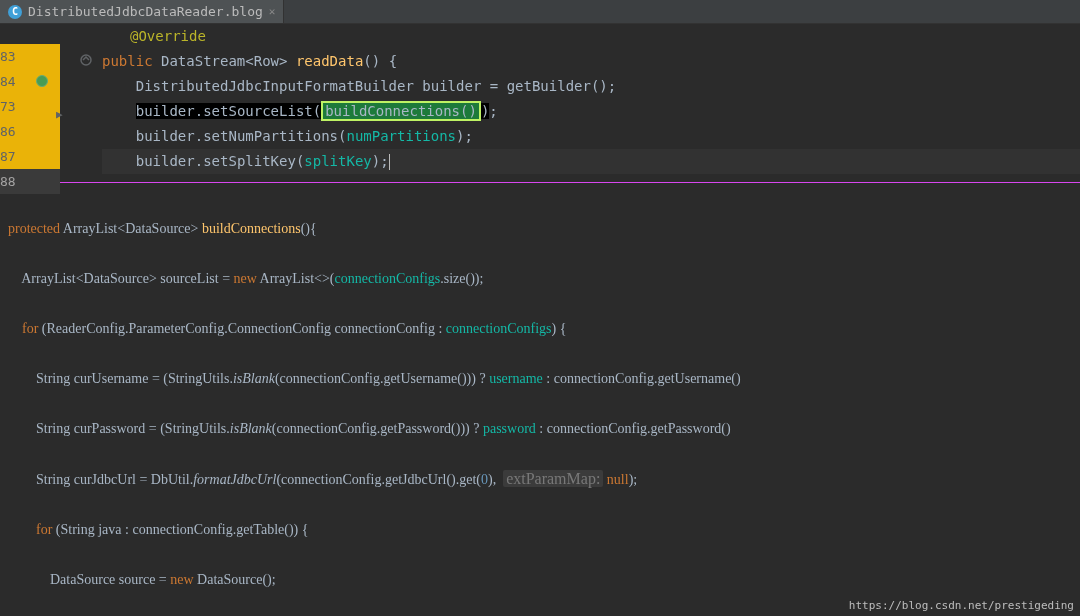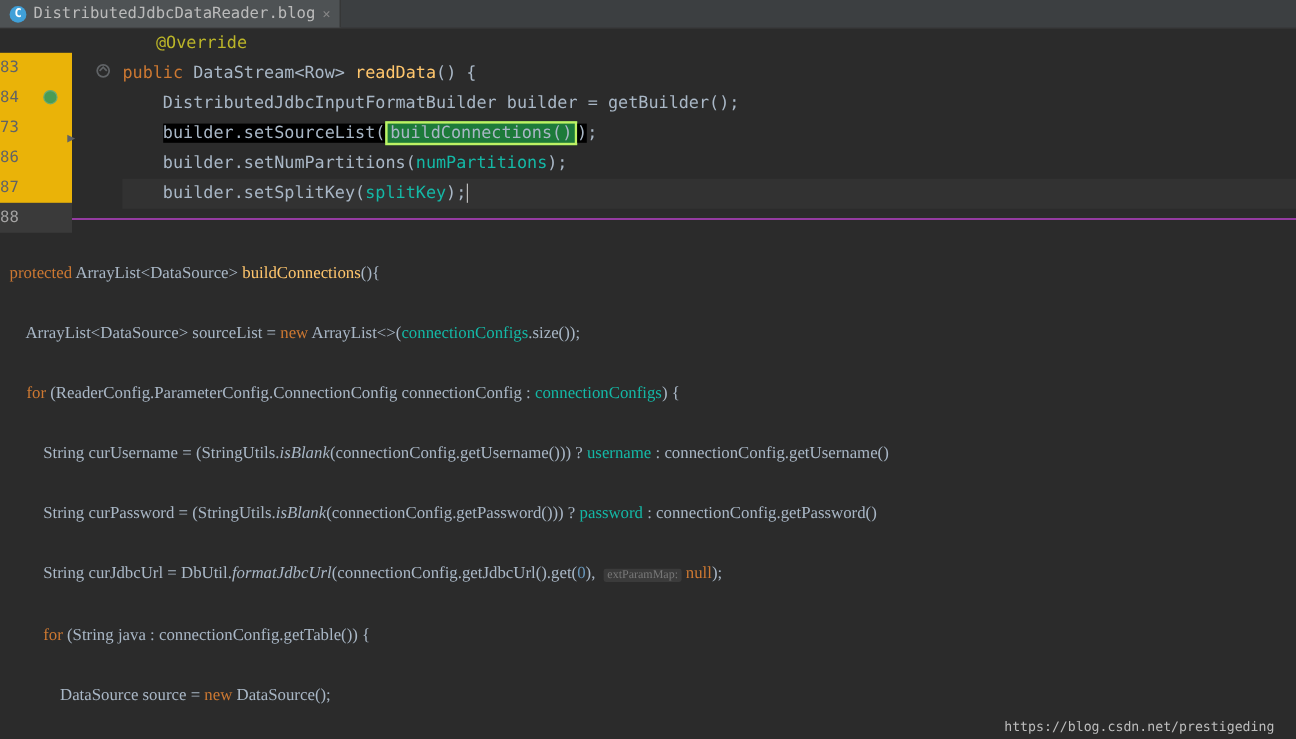--- a/index.html
+++ b/index.html
@@ -93,38 +93,38 @@
     border: 2px solid #bef264;
     background: #1d7a3a;
     padding: 0 2px;
   }
   .k-ann { color: #bbb529; margin-left: 28px; }
   .k-kw  { color: #cc7832; }
   .k-mth { color: #ffc66d; }
   .k-fld { color: #14b8a6; }
   .k-it  { font-style: italic; color: #a9b7c6;}
   .k-num { color: #6897bb; }
-  .k-hint{ color: #787878; background: #3b3b3b; padding: 0 3px; border-radius: 2px; font-size: 10px;}
+  .k-hint{ color: #787878; background: #3b3b3b; padding: 0 3px; border-radius: 2px; font-size: 16px;}
   .bottom-editor {
     padding: 8px 0 0 8px;
     line-height: 25px;
     white-space: pre;
     background: #2b2b2b;
     height: 434px;
     border-top: 1px solid #d946ef;
     font-family: Liberation Serif, serif;
   }
   .cursor {
     border-left: 1px solid #bbb;
     display: inline-block; height: 16px;
     vertical-align: middle;
   }
   .watermark {
     position: absolute;
-    right: 18px; bottom: 4px;
+    right: 6px; bottom: 4px;
     color: #bdbdbd;
     font-size: 11px;
   }
 </style>
 </head>
 <body>
 
 <div class="tab-bar">
   <div class="tab">
     <span class="tab-icon">C</span>

